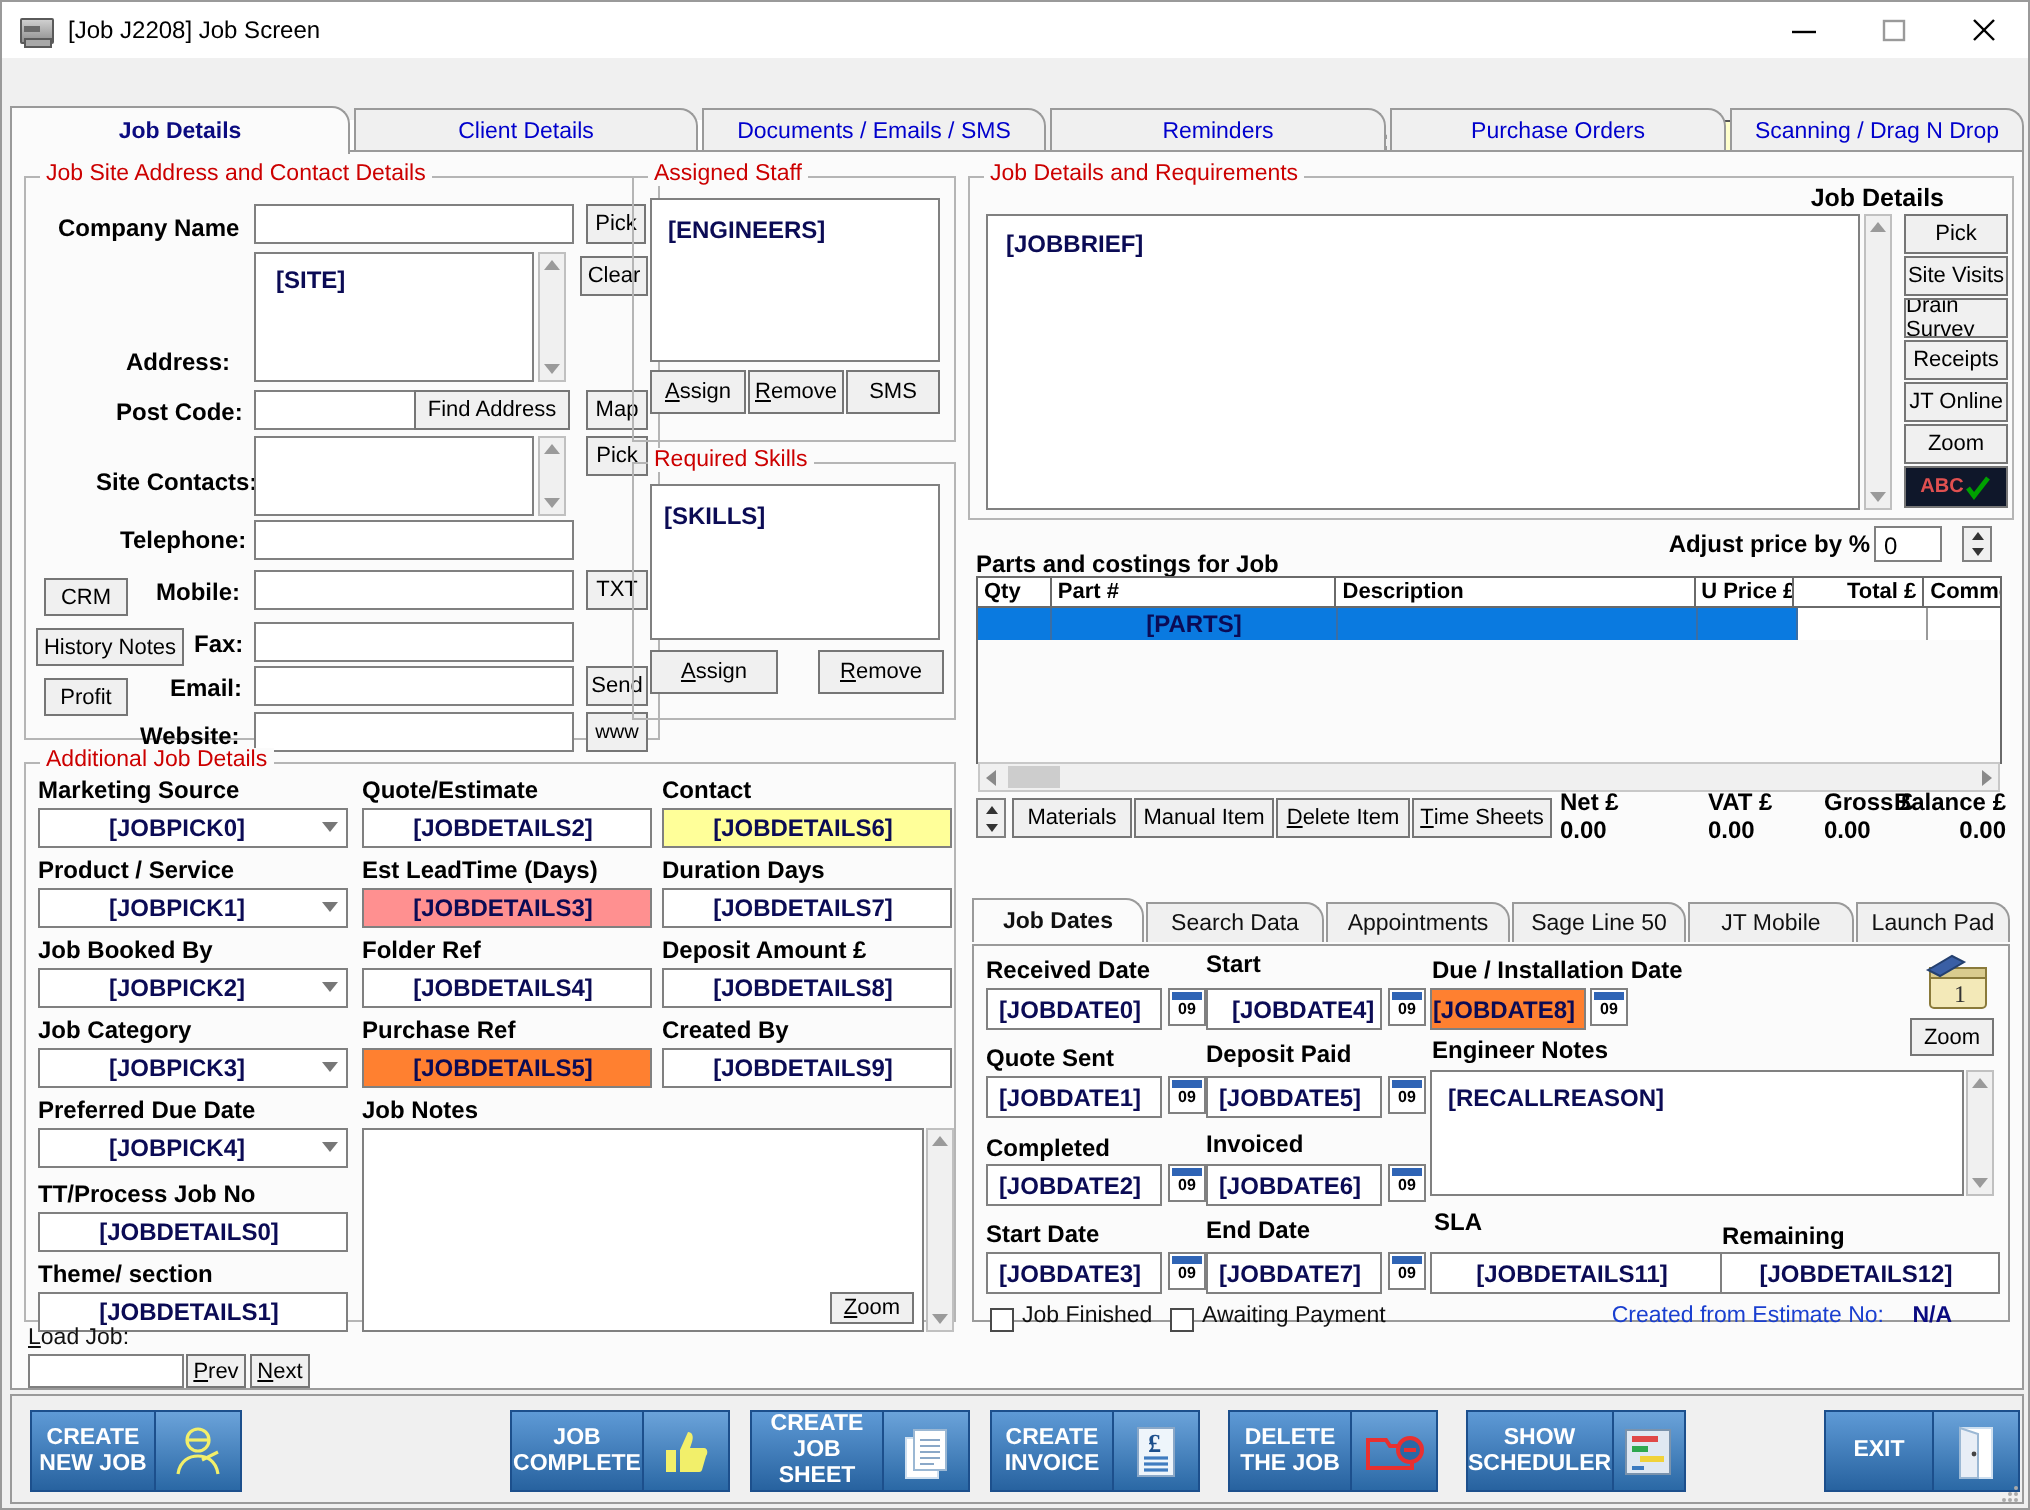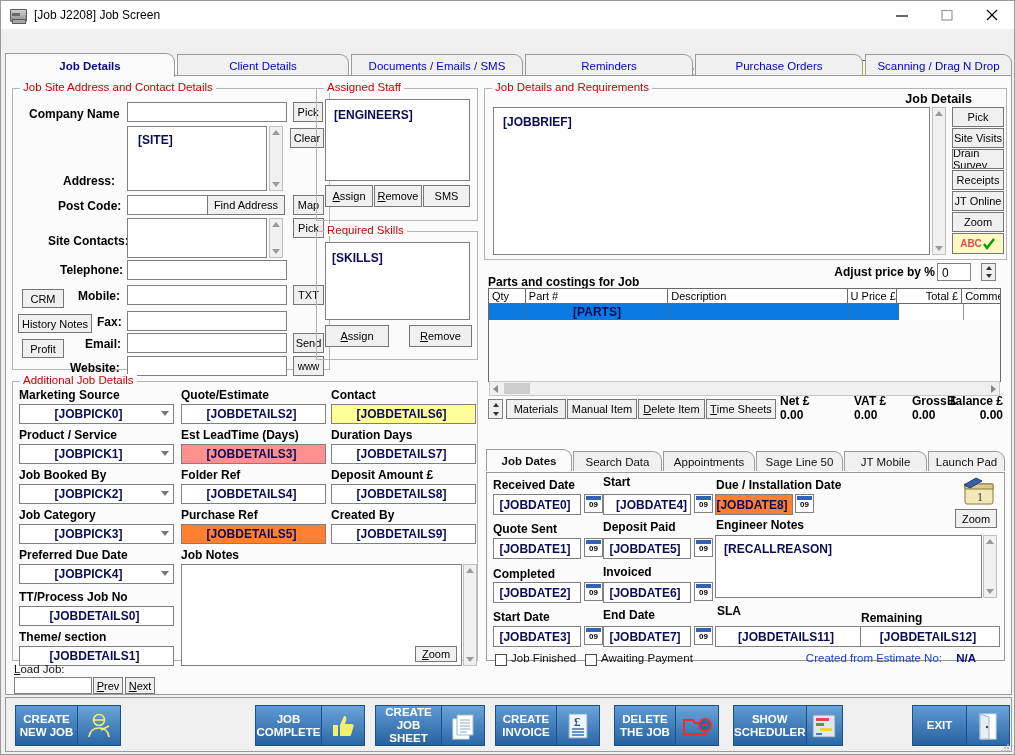--- a/index.html
+++ b/index.html
@@ -63,21 +63,21 @@
 
   .combo{position:absolute;background:#fff;border:1px solid #808080;box-sizing:border-box;}
   .combo .v{position:absolute;left:2px;right:18px;top:2px;text-align:center;font-size:12px;font-weight:bold;color:#0b0b55;}
   .combo .ar{position:absolute;right:4px;top:6px;width:0;height:0;border-left:4px solid transparent;border-right:4px solid transparent;border-top:5px solid #777;}
 
   .hl-yellow{background:#ffff99 !important;}
   .hl-pink{background:#ff9090 !important;}
   .hl-orange{background:#ff8030 !important;}
 
   
-  .gridhdr{position:absolute;display:flex;background:#fff;border:1px solid #6a6a6a;box-sizing:border-box;height:16px;}
+  .gridhdr{position:absolute;display:flex;background:#fff;border:1px solid #6a6a6a;box-sizing:border-box;height:16px;font-weight:bold;}
   .gh{border-right:1px solid #6a6a6a;font-size:11px;color:#000;padding-left:3px;box-sizing:border-box;line-height:14px;overflow:hidden;white-space:nowrap;}
   .gh.r{text-align:right;padding-right:3px;}
   .gridrow{position:absolute;display:flex;height:16px;}
   .gc{box-sizing:border-box;font-size:12px;font-weight:bold;color:#0b0b55;display:flex;align-items:center;justify-content:center;border-right:1px solid #3a6ea5;overflow:hidden;}
   .gc.sel{background:#0a7ae0;}
   .gc.white{background:#fff;border-right:1px solid #9a9a9a;}
 
   .hsb{position:absolute;height:15px;background:#f0f0f0;border:1px solid #c8c8c8;box-sizing:border-box;display:flex;align-items:center;justify-content:space-between;}
   .hsb .lf{width:0;height:0;border-top:4px solid transparent;border-bottom:4px solid transparent;border-right:5px solid #8a8a8a;margin-left:3px;}
   .hsb .rt{width:0;height:0;border-top:4px solid transparent;border-bottom:4px solid transparent;border-left:5px solid #8a8a8a;margin-right:3px;}
@@ -274,21 +274,21 @@
         <div class="chevU"></div>
           <div class="chevD"></div>
       </div>
 
       <div class="btn" style="position:absolute;left:467px;top:18px;width:52px;height:20px;">Pick</div>
       <div class="btn" style="position:absolute;left:467px;top:39px;width:52px;height:20px;">Site Visits</div>
       <div class="btn" style="position:absolute;left:467px;top:60px;width:52px;height:20px;overflow:hidden;">Drain Survey</div>
       <div class="btn" style="position:absolute;left:467px;top:81px;width:52px;height:20px;">Receipts</div>
       <div class="btn" style="position:absolute;left:467px;top:102px;width:52px;height:20px;">JT Online</div>
       <div class="btn" style="position:absolute;left:467px;top:123px;width:52px;height:20px;">Zoom</div>
-      <div class="btn" style="position:absolute;left:467px;top:144px;width:52px;height:21px;background:#fef9c3;">
+      <div class="btn" style="position:absolute;left:467px;top:144px;width:52px;height:21px;background:#0f172a;">
         <span style="color:#e05050;font-weight:bold;font-size:10px;">ABC</span>
         <svg width="13" height="13" style="margin-left:1px;">
             <path d="M1,7 L4,11 L11,2" stroke="#00a000" stroke-width="2.4" fill="none"></path>
           </svg>
       </div>
     </div>
 
     <div style="position:absolute;left:478px;top:190px;width:523px;height:155px;">
       <div style="position:absolute;left:4px;top:9px;font-size:12px;font-weight:bold;color:#000;">Parts and costings for Job</div>
       <div style="position:absolute;right:72px;top:-1px;font-size:12px;font-weight:bold;color:#000;">Adjust price by %</div>

